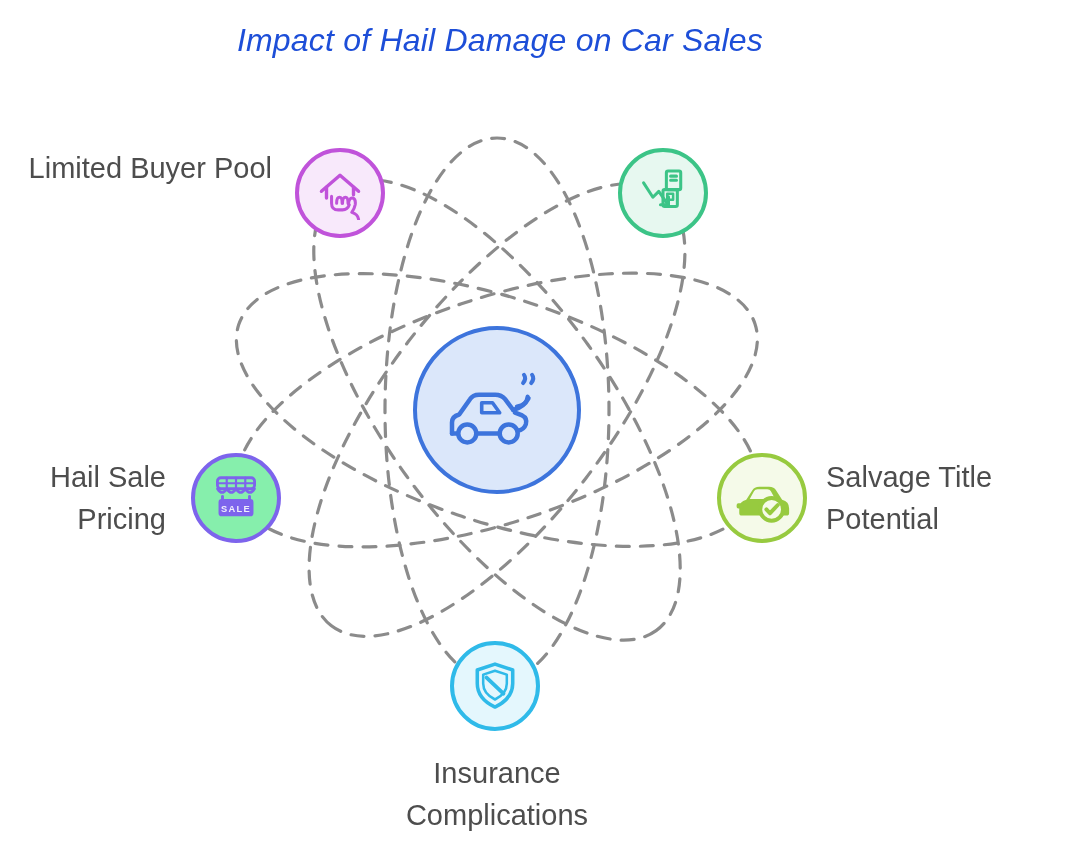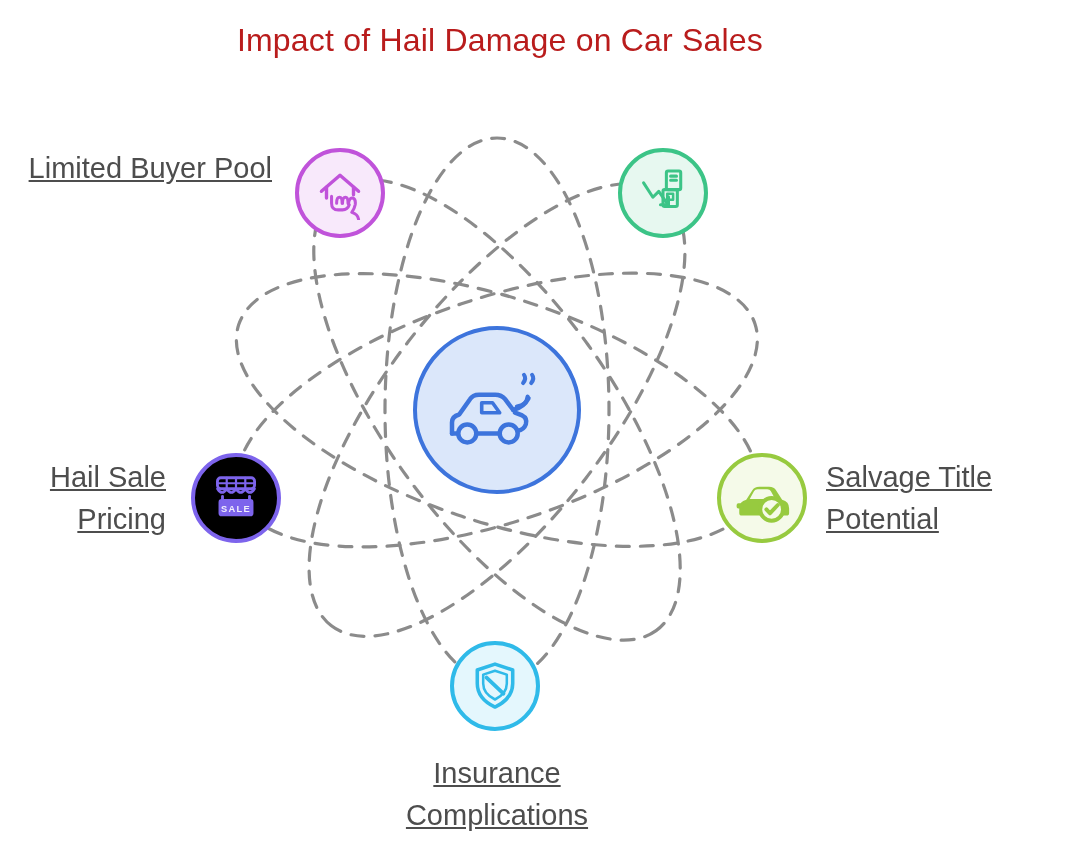--- a/index.html
+++ b/index.html
@@ -27,35 +27,35 @@
   }
   .node.center{width:168px;height:168px;left:413px;top:326px;}
   .node.sat{width:90px;height:90px;}
   .node.n0{left:295px;top:148px;}
   .node.n1{left:618px;top:148px;}
   .node.n2{left:191px;top:453px;}
   .node.n3{left:717px;top:453px;}
   .node.n4{left:450px;top:641px;}
   .label{
     position:absolute;
-    font-size:29px;color:#4d4d4d;line-height:1.45;text-decoration:underline;
+    font-size:29px;color:#4d4d4d;line-height:1.45;
   }
   .label.l0{right:808px;top:147px;width:250px;text-align:right;}
   .label.l1{left:722px;top:147px;width:240px;text-align:left;}
   .label.l2{right:914px;top:456px;width:170px;text-align:right;}
   .label.l3{left:826px;top:456px;width:230px;text-align:left;}
   .label.l4{left:347px;top:752px;width:300px;text-align:center;}
   .node svg{display:block;}
 </style>
 </head>
 <body>
 
 <div class="canvas">
 
-  <div class="title" style="color: #b91c1c;">Impact of Hail Damage on Car Sales</div>
+  <div class="title" style="color: #1d4ed8; font-style: italic;">Impact of Hail Damage on Car Sales</div>
 
   <svg class="orbits" width="1080" height="858">
     <g fill="none" stroke="#8b8b8b" stroke-width="3.2" stroke-dasharray="13 11" stroke-linecap="round">
       <ellipse cx="497" cy="410" rx="272" ry="112" transform="rotate(18.3 497 410)"></ellipse>
       <ellipse cx="497" cy="410" rx="272" ry="112" transform="rotate(54.2 497 410)"></ellipse>
       <ellipse cx="497" cy="410" rx="272" ry="112" transform="rotate(90 497 410)"></ellipse>
       <ellipse cx="497" cy="410" rx="272" ry="112" transform="rotate(127.5 497 410)"></ellipse>
       <ellipse cx="497" cy="410" rx="272" ry="112" transform="rotate(161.5 497 410)"></ellipse>
     </g>
   </svg>
@@ -97,21 +97,21 @@
     <svg width="54" height="54" viewBox="0 0 64 64" fill="none" stroke="currentColor" stroke-width="3.6" stroke-linecap="round" stroke-linejoin="round">
       <rect x="36" y="6" width="17" height="22" rx="2"></rect>
       <path d="M41 12 h7 M41 17 h7"></path>
       <rect x="32" y="28" width="17" height="20" rx="2"></rect>
       <rect x="37" y="33" width="7" height="7" stroke-width="3"></rect>
       <path d="M9 20 L20 37 L27 30 L38 46"></path>
       <path d="M29 46 h9.5 v-9.5"></path>
     </svg>
   </div>
 
-  <div class="node sat n2" style="border-color: rgb(125, 100, 236); background: #000000; color: rgb(125, 100, 236); --node-bg: #f0eefc;">
+  <div class="node sat n2" style="border-color: rgb(125, 100, 236); background: #86efac; color: rgb(125, 100, 236); --node-bg: #f0eefc;">
     <svg width="54" height="54" viewBox="0 0 64 64" fill="none" stroke="currentColor" stroke-width="3.4" stroke-linecap="round" stroke-linejoin="round">
       <rect x="10" y="8" width="44" height="13" rx="4"></rect>
       <path d="M21 8 V21 M32 8 V21 M43 8 V21 M10 14.5 H54" stroke-width="2.6"></path>
       <path d="M10 21 q5.5 9 11 0 q5.5 9 11 0 q5.5 9 11 0 q5.5 9 11 0" stroke-width="3"></path>
       <path d="M16 30 V36 M48 30 V36"></path>
       <rect x="13" y="35" width="38" height="17" rx="2" fill="currentColor"></rect>
       <text x="32" y="48" text-anchor="middle" font-size="11" font-weight="bold" letter-spacing="1.5" fill="var(--node-bg, #ffffff)" stroke="none" font-family="Liberation Sans, sans-serif">SALE</text>
     </svg>
   </div>
 

